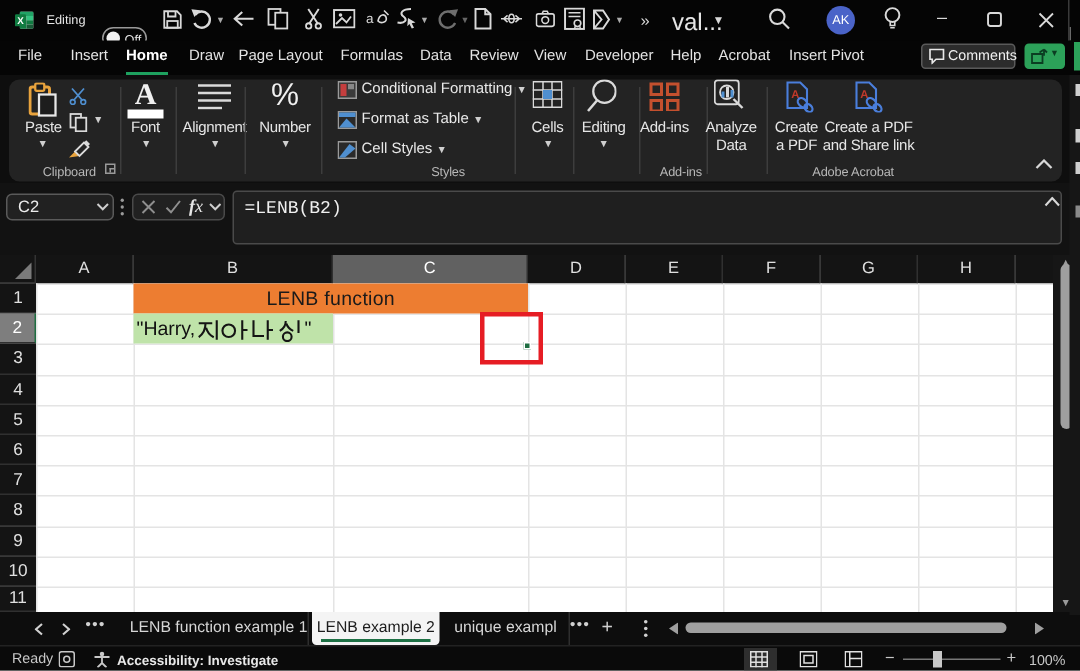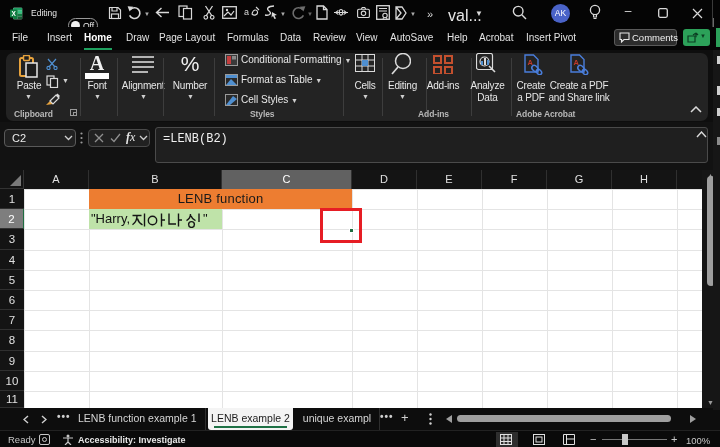--- a/index.html
+++ b/index.html
@@ -9,21 +9,21 @@
   
   #titlebar { position:absolute; left:0; top:0; width:720px; height:27px; background:#050505; color:#e8e8e8; }
   .ticon { position:absolute; top:0; height:27px; display:flex; align-items:center; justify-content:center; color:#dcdcdc; }
   
   #menurow { position:absolute; left:0; top:27px; width:720px; height:23px; background:#050505; }
   .mtab { position:absolute; top:0; height:23px; line-height:22px; color:#e3e3e3; font-size:10px; }
   
   #ribbon { position:absolute; left:0; top:50px; width:720px; height:72px; background:#0e0e0e; }
   #rpanel { position:absolute; left:6px; top:3px; width:702px; height:68px; background:#232323; border-radius:7px; }
   .rdiv { position:absolute; top:8px; width:1px; height:58px; background:#3d3d3d; }
-  .rlabel { position:absolute; top:59px; font-size:8.5px; color:#b8b8b8; text-align:left; letter-spacing:-0.1px;font-weight:bold; }
+  .rlabel { position:absolute; top:59px; font-size:8.5px; color:#b8b8b8; text-align:right; letter-spacing:-0.1px; }
   .rbig { position:absolute; top:4px; text-align:center; color:#e6e6e6; font-size:10px; letter-spacing:-0.2px; }
   
   #fbar { position:absolute; left:0; top:122px; width:720px; height:48px; background:#121212; }
   
   #grid { position:absolute; left:0; top:170px; width:702px; height:238px; background:#fff; }
   .chead { position:absolute; top:0; height:19px; background:#141414; color:#e0e0e0; font-size:11px; text-align:center; line-height:19px; border-right:1px solid #303030; }
   .rhead { position:absolute; left:0; width:24px; background:#141414; color:#e0e0e0; font-size:11.5px; text-align:center; border-bottom:1px solid #303030; }
   .gl-h { position:absolute; left:24px; right:0; height:1px; background:#e4e4e4; }
   .gl-v { position:absolute; top:19px; bottom:0; width:1px; background:#e4e4e4; }
 </style>
@@ -137,21 +137,21 @@
 <div id="menurow">
   <div class="mtab" style="left:12px">File</div>
   <div class="mtab" style="left:47px">Insert</div>
   <div class="mtab" style="left:84px;color:#fff;font-weight:bold;border-bottom:2.5px solid #1ea15f">Home</div>
   <div class="mtab" style="left:126px">Draw</div>
   <div class="mtab" style="left:159px">Page Layout</div>
   <div class="mtab" style="left:227px">Formulas</div>
   <div class="mtab" style="left:280px">Data</div>
   <div class="mtab" style="left:313px">Review</div>
   <div class="mtab" style="left:356px">View</div>
-  <div class="mtab" style="left:390px">AutoSave</div>
+  <div class="mtab" style="left:390px">Developer</div>
   <div class="mtab" style="left:447px">Help</div>
   <div class="mtab" style="left:479px">Acrobat</div>
   <div class="mtab" style="left:526px">Insert Pivot</div>
   <div class="abs" style="left:614px;top:2px;width:63px;height:17px;border:1px solid #5a5a5a;border-radius:3px;background:#2c2c2c"></div>
   <svg class="abs" style="left:619px;top:5px" width="11" height="11" viewBox="0 0 11 11">
     <path d="M1 1 h9 v6.5 h-5 l-2.5 2.5 v-2.5 h-1.5 z" fill="none" stroke="#e8e8e8" stroke-width="1.1"></path>
   </svg>
   <div class="abs" style="left:632px;top:5px;color:#f0f0f0;font-size:9.5px">Comments</div>
   <div class="abs" style="left:683px;top:2px;width:27px;height:17px;border-radius:3px;background:#2ca159"></div>
   <svg class="abs" style="left:687px;top:5px" width="12" height="11" viewBox="0 0 12 11">
@@ -398,21 +398,21 @@
 </div>
 <div id="vscroll" class="abs"></div>
 <div id="sheetbar" class="abs" style="left:0;top:408px;width:720px;height:22px;background:#0d0d0d">
   <svg class="abs" style="left:23px;top:7px" width="6" height="9" viewBox="0 0 6 9">
       <path d="M5 1 L1 4.5 L5 8" fill="none" stroke="#d0d0d0" stroke-width="1.4"></path>
     </svg>
   <svg class="abs" style="left:41px;top:7px" width="6" height="9" viewBox="0 0 6 9">
       <path d="M1 1 L5 4.5 L1 8" fill="none" stroke="#d0d0d0" stroke-width="1.4"></path>
     </svg>
   <div class="abs" style="left:57px;top:3px;color:#d0d0d0;font-size:10px;letter-spacing:1px;font-weight:bold">•••</div>
-  <div class="abs" style="left:78px;top:0;width:128px;height:22px;color:#d6d6d6;font-size:10.5px;line-height:21px;text-align:left;border-right:1px solid #2e2e2e">LENB function example 1</div>
+  <div class="abs" style="left:78px;top:0;width:128px;height:22px;color:#d6d6d6;font-size:10.5px;line-height:21px;text-align:right;border-right:1px solid #2e2e2e">LENB function example 1</div>
   <div class="abs" style="left:208px;top:0;width:85px;height:22px;background:#f4f4f4;border-radius:0 0 3px 3px;color:#1c1c1c;font-size:10.5px;line-height:20px;text-align:center">LENB example 2<div class="abs" style="left:6px;right:6px;bottom:2px;height:2px;background:#1e7145"></div></div>
   <div class="abs" style="left:295px;top:0;width:85px;height:22px;color:#d6d6d6;font-size:10.5px;line-height:21px;text-align:center;border-right:1px solid #2e2e2e">unique exampl</div>
   <div class="abs" style="left:380px;top:3px;color:#d0d0d0;font-size:10px;letter-spacing:1px;font-weight:bold">•••</div>
   <div class="abs" style="left:401px;top:2px;color:#d0d0d0;font-size:13px">+</div>
   <svg class="abs" style="left:429px;top:5px" width="3" height="12" viewBox="0 0 3 12">
       <circle cx="1.5" cy="1.5" r="1.2" fill="#d0d0d0"></circle>
       <circle cx="1.5" cy="6" r="1.2" fill="#d0d0d0"></circle>
       <circle cx="1.5" cy="10.5" r="1.2" fill="#d0d0d0"></circle>
     </svg>
   <svg class="abs" style="left:446px;top:7px" width="6" height="8" viewBox="0 0 6 8">

